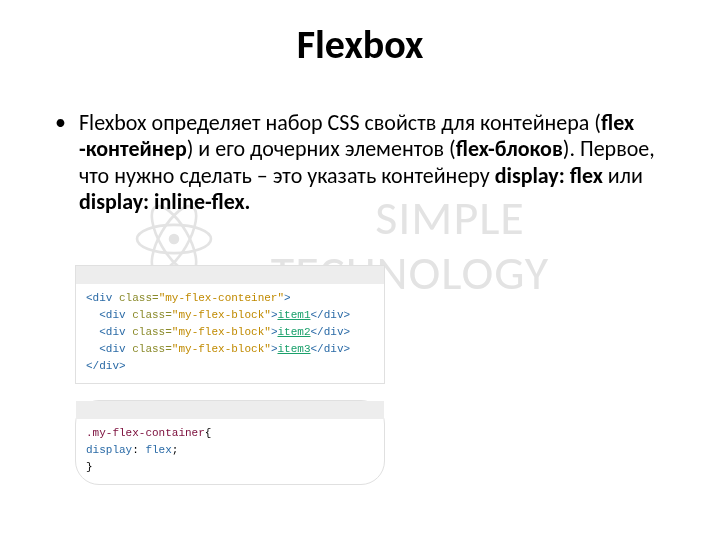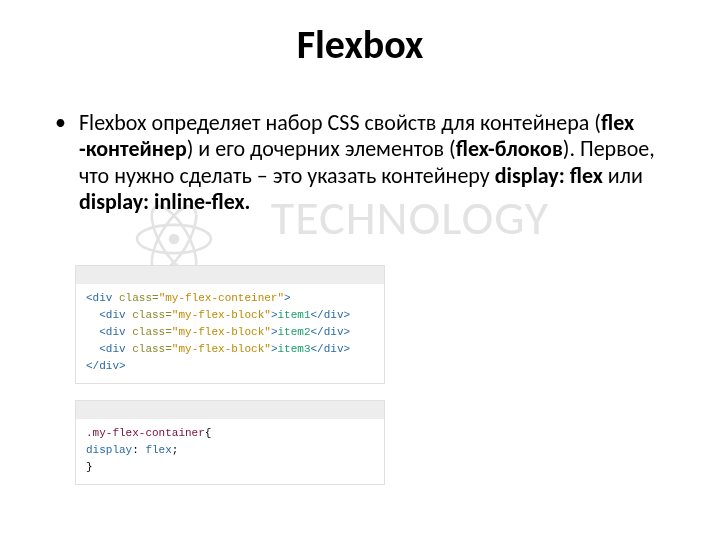--- a/index.html
+++ b/index.html
@@ -62,26 +62,26 @@
   .code-body {
     padding: 6px 10px 8px 10px;
     font-family: "Courier New", monospace;
     font-size: 11px;
     line-height: 1.55;
     white-space: pre;
   }
   .tag   { color: #2a6aa6; text-align: right; }
   .attr  { color: #8a8a2a; margin-top: 48px; }
   .val   { color: #c08a00; }
-  .txtc  { color: #1aa06b; }
+  .txtc  { color: #1aa06b; text-decoration: underline; }
   .sel   { color: #7a0c3a; }
   .prop  { color: #2a6aa6; text-align: center; }
 
   #block1 { left: 75px; top: 265px; width: 310px; }
-  #block2 { left: 75px; top: 400px; width: 310px; }
+  #block2 { left: 75px; top: 400px; width: 310px; border-radius: 24px; }
 
   .watermark {
     position: absolute;
     left: 130px;
     top: 190px;
     width: 560px;
     pointer-events: none;
   }
   .wm-line {
     font-size: 48px;
@@ -110,20 +110,21 @@
     <div class="wm-icon">
       <svg viewBox="0 0 100 100" width="88" height="88">
         <g fill="none" stroke="#e3e3e3" stroke-width="3">
           <ellipse cx="50" cy="50" rx="42" ry="16"></ellipse>
           <ellipse cx="50" cy="50" rx="42" ry="16" transform="rotate(60 50 50)"></ellipse>
           <ellipse cx="50" cy="50" rx="42" ry="16" transform="rotate(-60 50 50)"></ellipse>
         </g>
         <circle cx="50" cy="50" r="6" fill="#e3e3e3"></circle>
       </svg>
     </div>
+    <div class="wm-line" style="padding-left:80px;">SIMPLE</div>
     <div class="wm-line">TECHNOLOGY</div>
   </div>
 
   <div class="body">
     <div class="bullet">
       <div class="dot">•</div>
       <div class="txt">
         <span>Flexbox определяет набор CSS свойств для контейнера (</span><span class="b">flex -контейнер</span><span>) и его дочерних элементов (</span><span class="b">flex-блоков</span><span>). Первое, что нужно сделать – это указать контейнеру </span><span class="b">display: flex</span><span> или </span><span class="b">display: inline-flex.</span><span></span>
       </div>
     </div>

